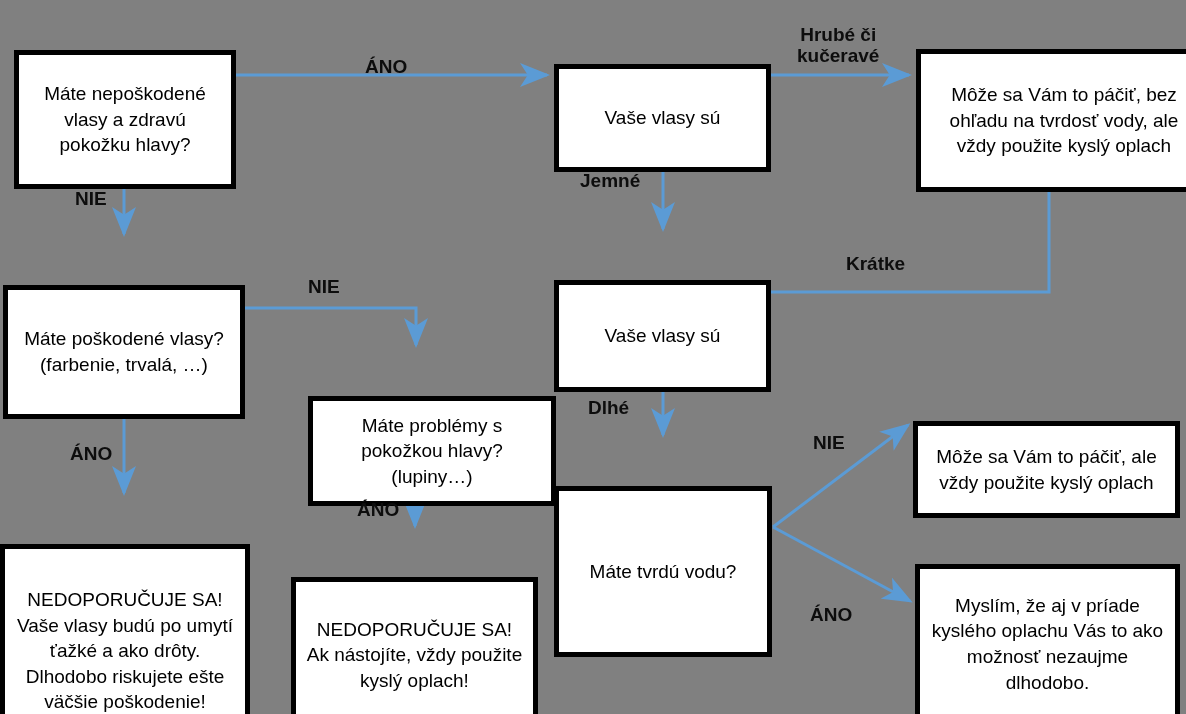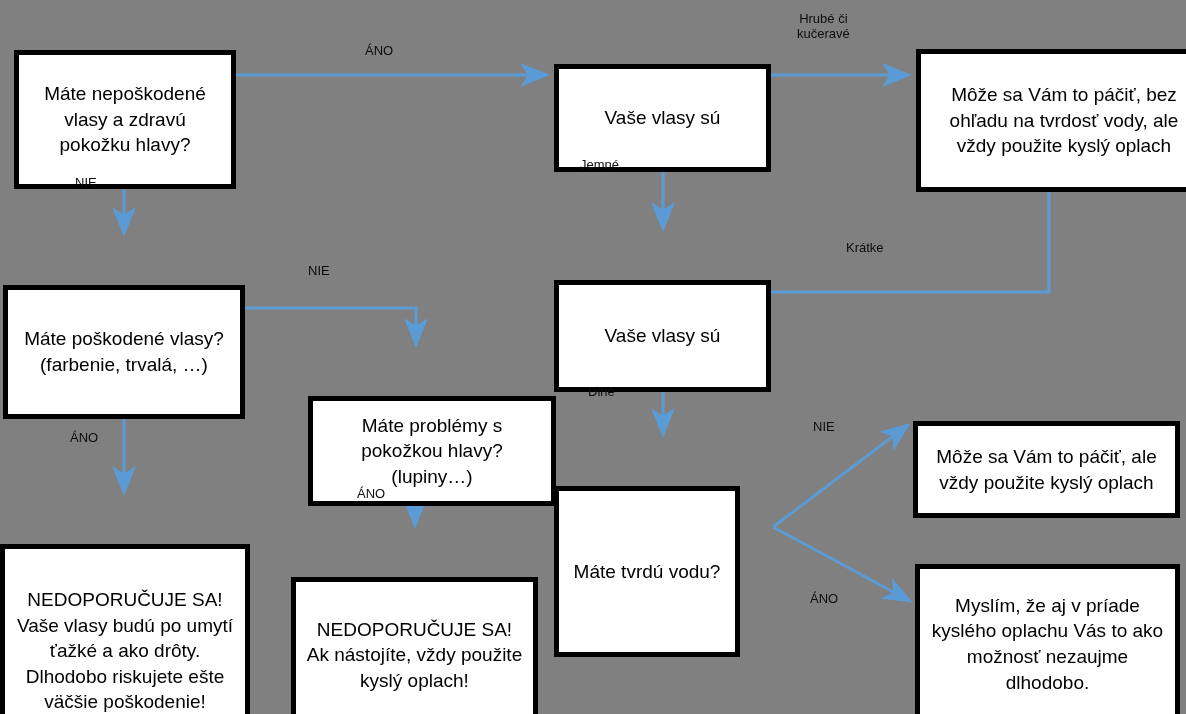--- a/index.html
+++ b/index.html
@@ -27,27 +27,28 @@
     color: #000000;
     font-size: 19px;
     line-height: 1.35;
     font-family: "Liberation Sans", sans-serif;
     padding: 2px 8px;
     white-space: pre-line;
     margin-top: 44px;
   }
   .label {
     position: absolute;
-    font-weight: normal;
-    font-size: 13px;
+    font-weight: bold;
+    font-size: 19px;
     line-height: 1.12;
     color: #0d0d0d;
     font-family: "Liberation Sans", sans-serif;
     white-space: pre-line;
     text-align: center;
+    margin-top: 12px;
   }
   svg.wires {
     position: absolute;
     left: 0;
     top: 0;
     width: 1186px;
     height: 714px;
     pointer-events: none;
   }
 </style>
@@ -115,21 +116,21 @@
   <div class="node" style="left:916px; top:5px; width:296px; height:143px;">Môže sa Vám to páčiť, bez ohľadu na tvrdosť vody, ale vždy použite kyslý oplach</div>
 
   <div class="node" style="left:3px; top:241px; width:242px; height:134px;">Máte poškodené vlasy?
 (farbenie, trvalá, …)</div>
 
   <div class="node" style="left:554px; top:236px; width:217px; height:112px;">Vaše vlasy sú</div>
 
   <div class="node" style="left:308px; top:352px; width:248px; height:110px;">Máte problémy s pokožkou hlavy?
 (lupiny…)</div>
 
-  <div class="node" style="left:554px; top:442px; width:186px; height:171px;">Máte tvrdú vodu?</div>
+  <div class="node" style="left:554px; top:442px; width:218px; height:171px;">Máte tvrdú vodu?</div>
 
   <div class="node" style="left:913px; top:377px; width:267px; height:97px;">Môže sa Vám to páčiť, ale vždy použite kyslý oplach</div>
 
   <div class="node" style="left:915px; top:520px; width:265px; height:160px;">Myslím, že aj v príade kyslého oplachu Vás to ako možnosť nezaujme dlhodobo.</div>
 
   <div class="node" style="left:0px; top:500px; width:250px; height:214px;">NEDOPORUČUJE SA!
 Vaše vlasy budú po umytí ťažké a ako drôty.  Dlhodobo riskujete ešte väčšie poškodenie!</div>
 
   <div class="node" style="left:291px; top:533px; width:247px; height:156px;">NEDOPORUČUJE SA!
 Ak nástojíte, vždy použite kyslý oplach!</div>

